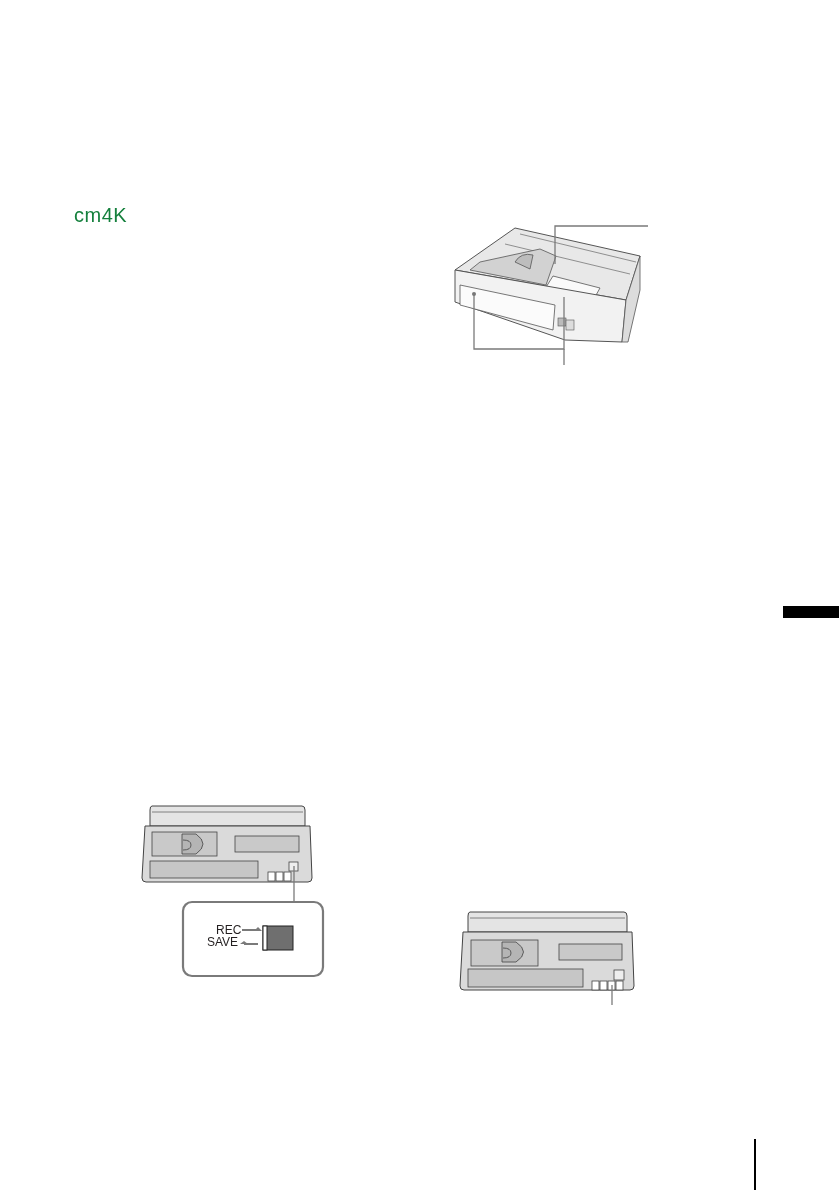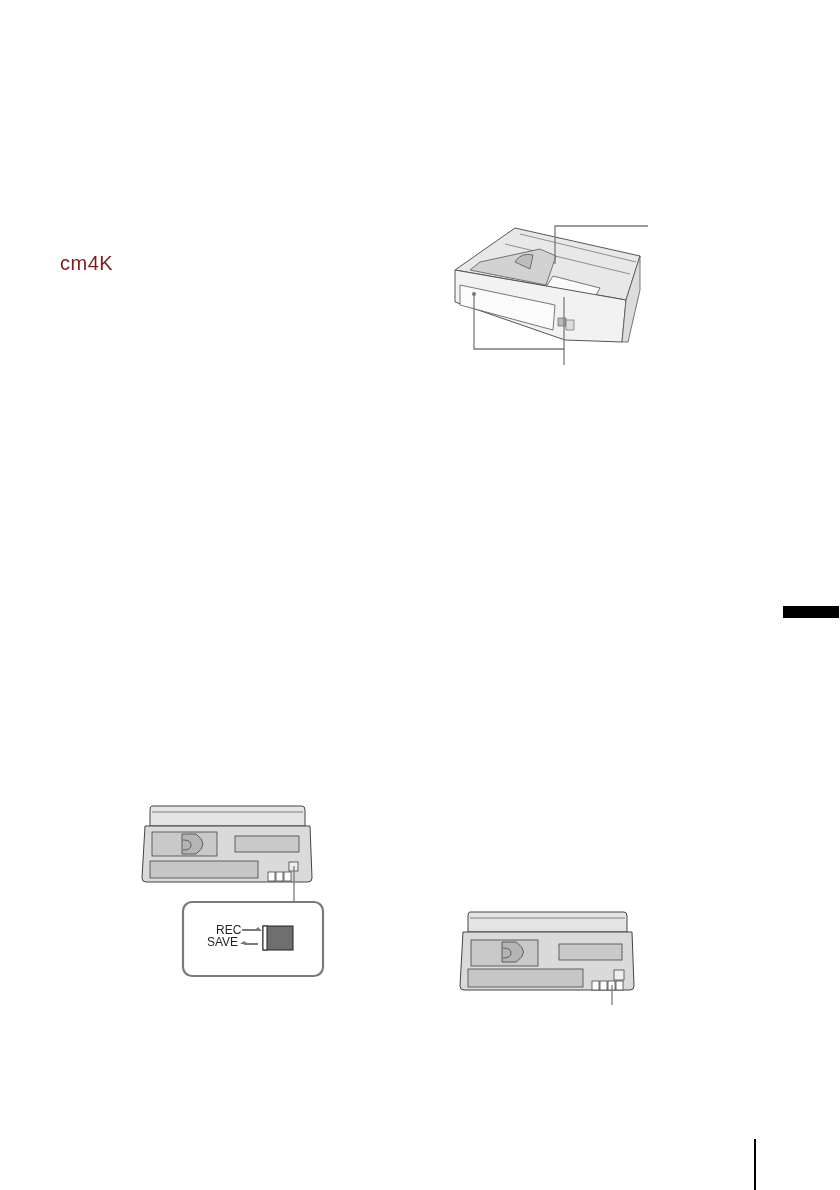--- a/index.html
+++ b/index.html
@@ -1,20 +1,20 @@
 <!DOCTYPE html>
 <html><head>
   <meta charset="utf-8">
   <style>
     html, body { margin: 0; padding: 0; background: #ffffff; }
     body { width: 840px; height: 1190px; position: relative; overflow: hidden;
            font-family: "Liberation Sans", sans-serif; color: #231f20; }
     .abs { position: absolute; }
-    .logo { left: 60px; top: 203px; font-size: 20px; letter-spacing: 0.5px; color: #7f1d1d;
-            font-family: "Liberation Sans", sans-serif; line-height: 24px; margin-top: 48px; }
+    .logo { left: 74px; top: 203px; font-size: 20px; letter-spacing: 0.5px; color: #15803d;
+            font-family: "Liberation Sans", sans-serif; line-height: 24px; }
     .tab { left: 783px; top: 606px; width: 56px; height: 12px; background: #000; }
     .page-rule { left: 754px; top: 1139px; width: 2px; height: 51px; background: #000; }
     svg { position: absolute; overflow: visible; }
     .callout-text { font-family: "Liberation Sans", sans-serif; font-size: 12px; fill: #231f20; }
   </style>
 </head>
 <body>
 
 <div class="abs logo">
   <span>cm4K</span>

